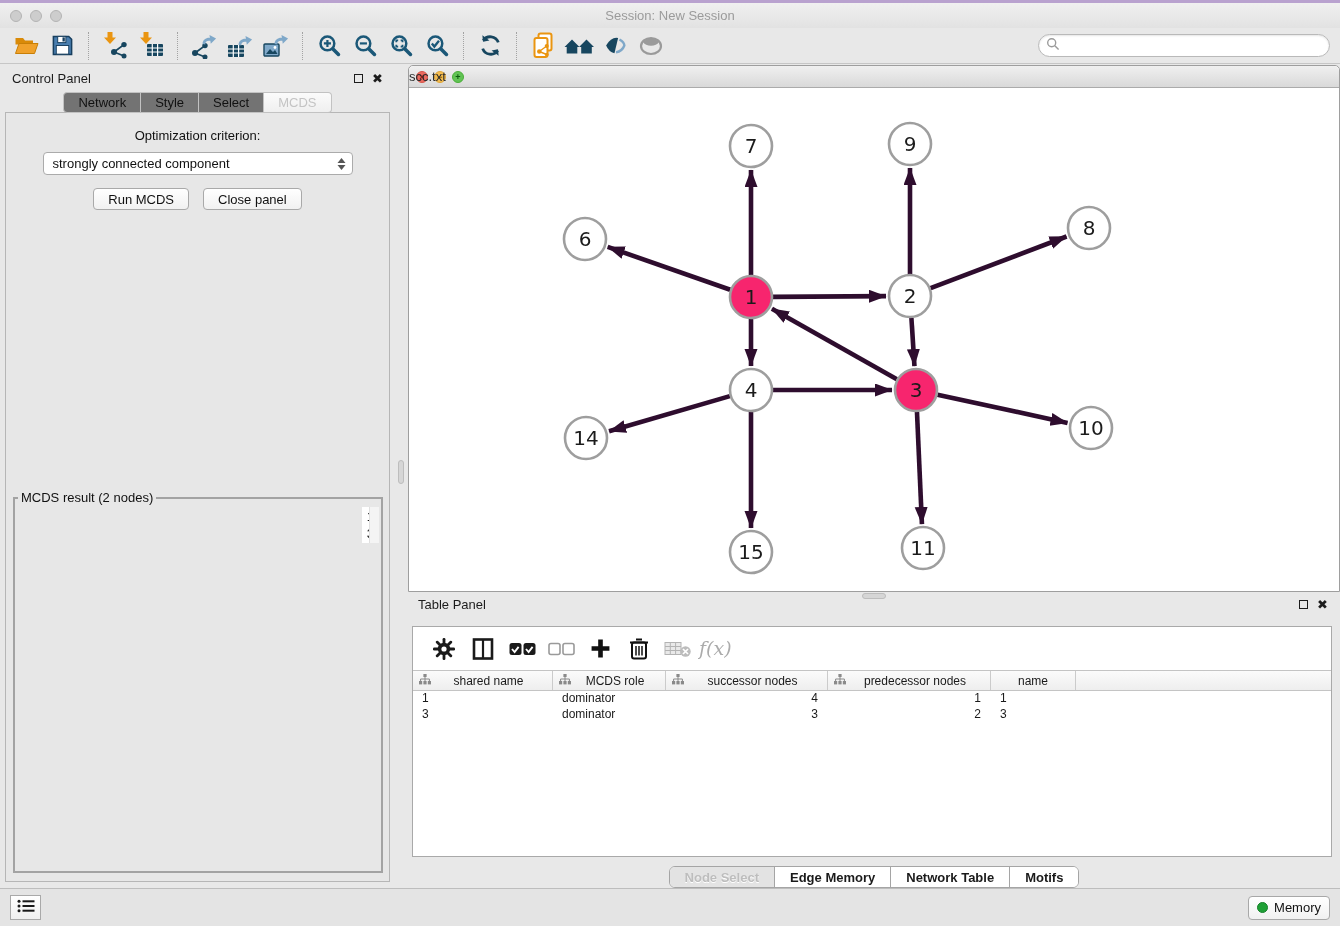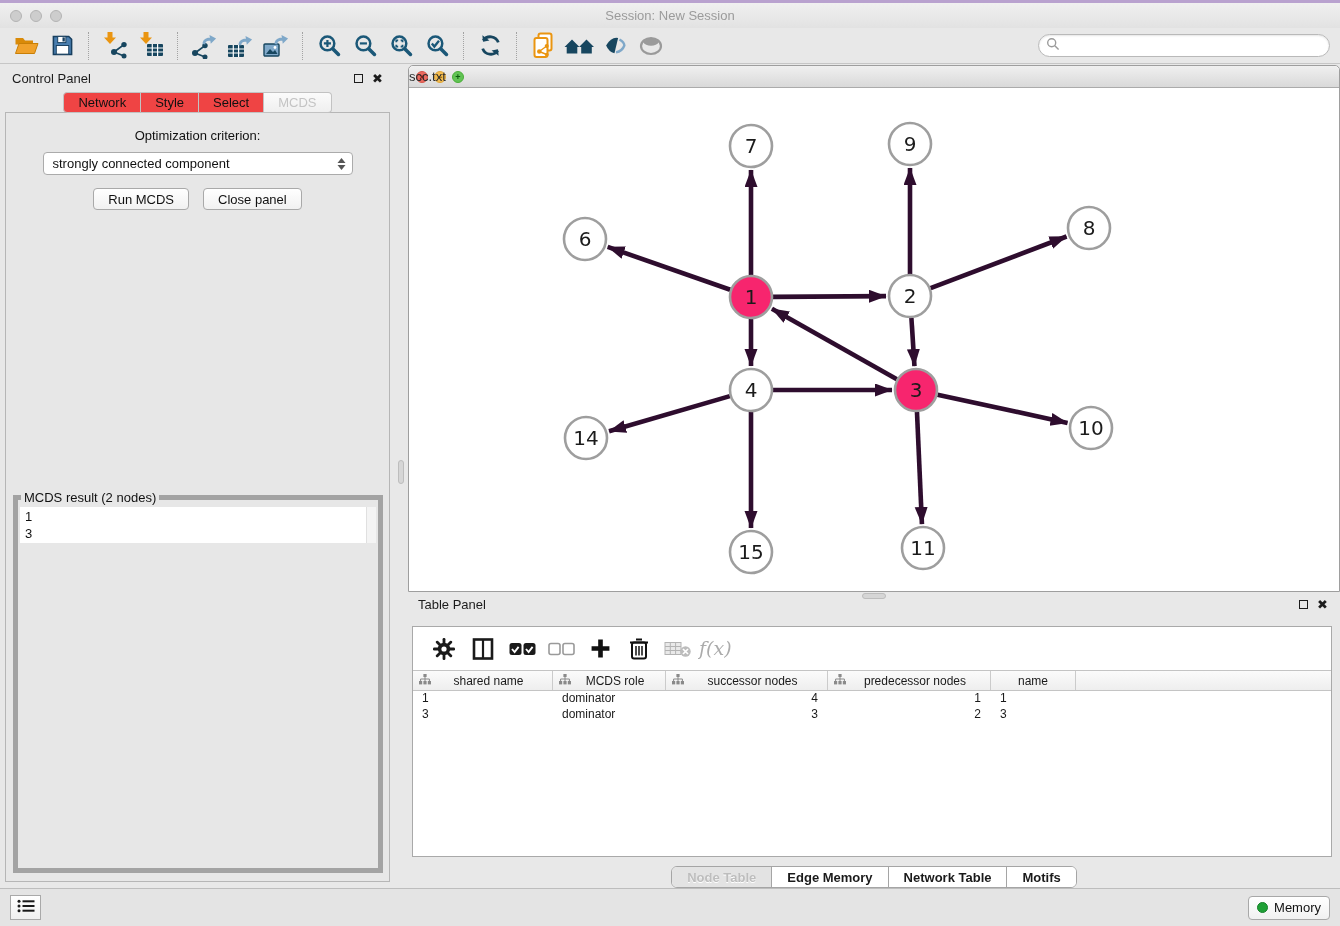--- a/index.html
+++ b/index.html
@@ -42,21 +42,21 @@
   .main { position:absolute; top:65px; bottom:38px; left:0; right:0; display:flex; }
   
   .control-panel { width:395px; display:flex; flex-direction:column; }
   .cp-header { height:27px; display:flex; align-items:center; padding:0 12px; }
   .panel-title { font-size:13px; color:#1c1c1c; }
   .panel-hbtns { margin-left:auto; display:flex; align-items:center; gap:9px; }
   .float-box { width:9px; height:9px; border:1.6px solid #1c1c1c; display:inline-block; }
   .close-x { font-size:13px; font-weight:bold; color:#1c1c1c; line-height:1; }
   .cp-tabs { display:flex; justify-content:center; position:relative; z-index:2; margin-bottom:-1px; }
   .cp-tab {
-    height:21px; padding:0 14px; font-size:13px; background:#ef4444; color:#111;
+    height:21px; padding:0 14px; font-size:13px; background:#737373; color:#111;
     border:1px solid #C2C2C2; border-left:none; display:flex; align-items:center;
   }
   .cp-tab:first-child { border-left:1px solid #C2C2C2; border-radius:4px 0 0 4px; }
   .cp-tab:last-child { border-radius:0 4px 4px 0; }
   .cp-tab.sel { background:linear-gradient(#FBFBFB,#EFEFEF); color:#C4C4C4; }
   .cp-content {
     flex:1; margin:0 5px 6px 5px; border:1px solid #B6B6B6; background:#E7E7E7;
     display:flex; flex-direction:column; align-items:center; overflow:hidden;
   }
   .opt-label { margin-top:15px; font-size:13px; color:#111; }
@@ -67,21 +67,21 @@
   .combo .stepper { margin-left:auto; display:flex; flex-direction:column; line-height:5px; }
   .combo .stepper svg { display:block; }
   .cp-buttons { margin-top:13px; display:flex; gap:14px; }
   .pbtn {
     height:22px; padding:0 14px; font-size:13px; color:#111;
     background:linear-gradient(#FFFFFF,#F1F1F1); border:1px solid #A9A9A9; border-radius:4px;
   }
   .cp-spacer { flex:1; }
   .result-group {
     align-self:stretch; margin:0 6px 8px 7px; height:383px;
-    border:5px solid #a3a3a3; padding:2px; display:flex; flex-direction:column;
+    border:2px solid #a3a3a3; padding:2px; display:flex; flex-direction:column;align-items:flex-end;
   }
   .result-group legend { font-size:13px; color:#111; padding:0 3px; margin-left:1px; }
   .result-area { flex:1; background:#fff; position:relative; overflow:hidden; }
   .result-text { font-family:"Liberation Sans","DejaVu Sans",sans-serif; font-size:13px; line-height:17px; color:#111; padding:1px 5px; white-space:pre; }
   .result-scroll { position:absolute; top:0; right:0; bottom:0; width:10px; background:#F4F4F4; border-left:1px solid #E0E0E0; }
   
   .v-splitter { width:13px; position:relative; }
   .v-splitter .handle { position:absolute; left:3px; top:48%; width:6px; height:24px; background:#D6D6D6; border:1px solid #BDBDBD; border-radius:3px; }
   .h-splitter { height:8px; position:relative; }
   .h-splitter .handle { position:absolute; top:1px; left:calc(50% - 12px); width:24px; height:6px; background:#D6D6D6; border:1px solid #BDBDBD; border-radius:3px; }
@@ -602,21 +602,21 @@
               <div class="td-cell td-left" style="width: 140px;">3</div>
               <div class="td-cell td-left" style="width: 113px;">dominator</div>
               <div class="td-cell td-right" style="width: 162px;">3</div>
               <div class="td-cell td-right" style="width: 163px;">2</div>
               <div class="td-cell td-left" style="width: 85px;">3</div>
             </div>
           </div>
       </div>
       <div class="tp-tabs-row">
         <div class="tp-tabs" id="tp-tabs">
-            <div class="tp-tab sel">Node Table</div>
+            <div class="tp-tab sel">Node Select</div>
             <div class="tp-tab">Edge Memory</div>
             <div class="tp-tab">Network Table</div>
             <div class="tp-tab">Motifs</div>
           </div>
       </div>
     </div>
   </div>
 </div>
 
 <div class="statusbar">

